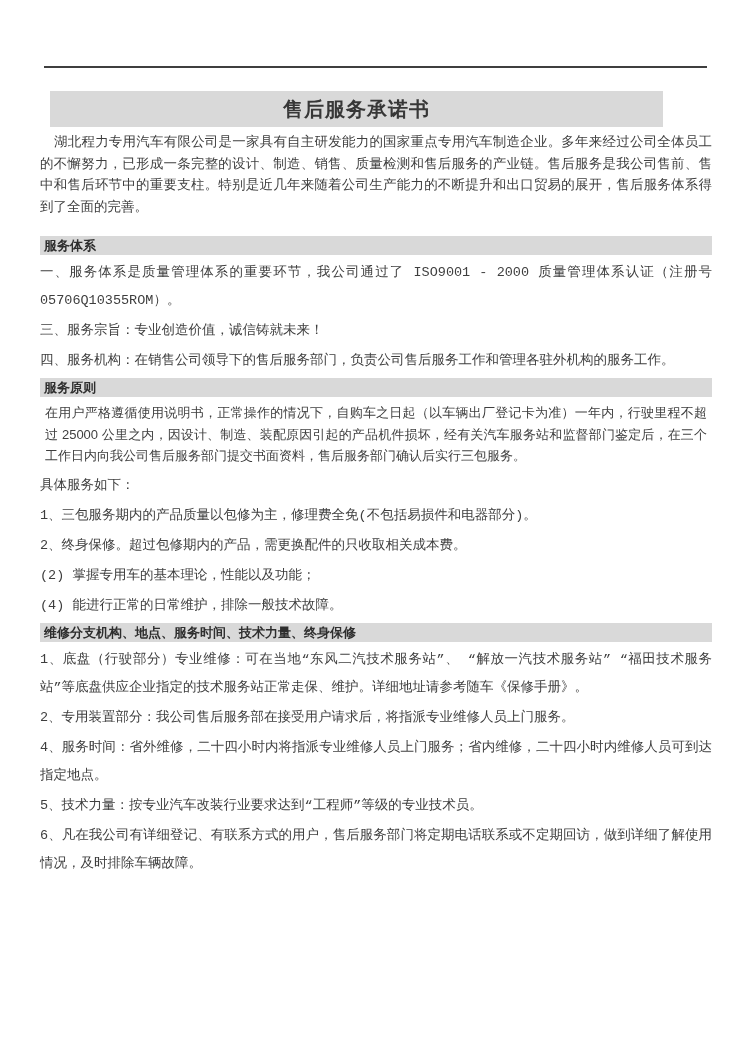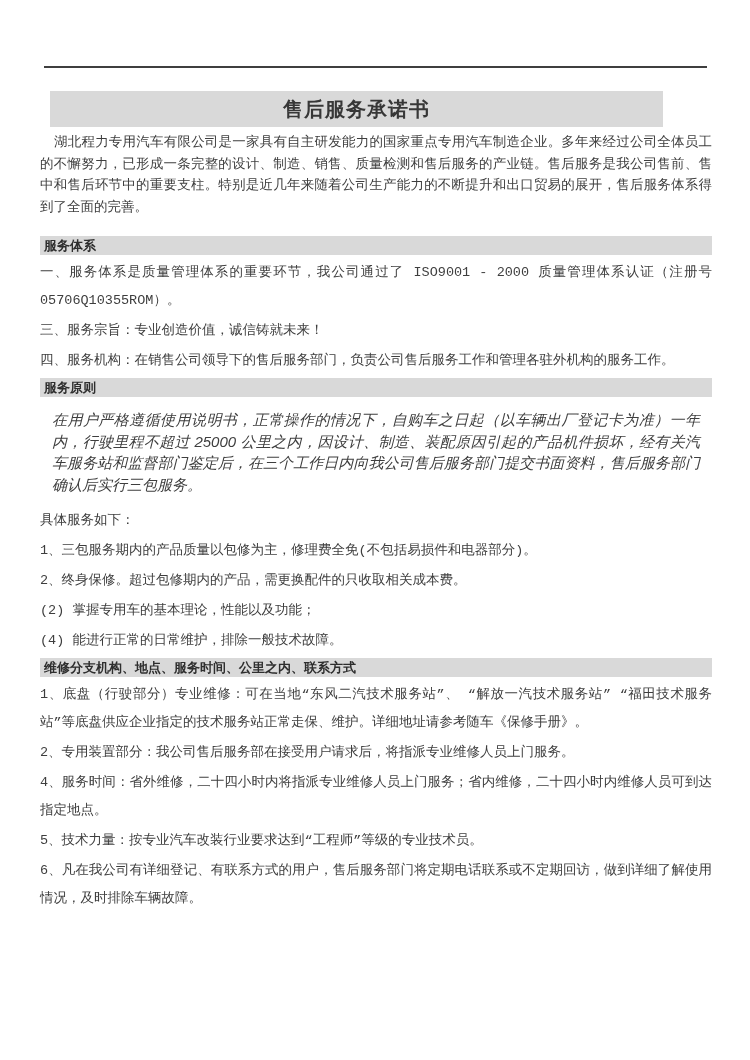--- a/index.html
+++ b/index.html
@@ -53,25 +53,24 @@
   .sec-bar {
     background: #d9d9d9;
     color: #2e2e2e;
     font-size: 13px;
     font-weight: bold;
     line-height: 15px;
     padding: 2px 4px;
     margin: 3px 0 4px 0;
   }
   .para {
-    margin: 12px;
-    font-size: 15px;
+    margin: 5px;
+    font-size: 13px;
     line-height: 21.5px;
     text-align: justify;
-    font-style: italic;
   }
   .item {
     margin: 0 0 2px 0;
     font-size: 13.5px;
     line-height: 28px;
     text-align: justify;
     font-family: Liberation Mono, monospace;
   }
   .gap-above { margin-top: 20px; }
 </style>
@@ -96,21 +95,21 @@
     <p class="item">四、服务机构：在销售公司领导下的售后服务部门，负责公司售后服务工作和管理各驻外机构的服务工作。</p>
 
     <div class="sec-bar">服务原则</div>
     <p class="para">在用户严格遵循使用说明书，正常操作的情况下，自购车之日起（以车辆出厂登记卡为准）一年内，行驶里程不超过 25000 公里之内，因设计、制造、装配原因引起的产品机件损坏，经有关汽车服务站和监督部门鉴定后，在三个工作日内向我公司售后服务部门提交书面资料，售后服务部门确认后实行三包服务。</p>
     <p class="item">具体服务如下：</p>
     <p class="item">1、三包服务期内的产品质量以包修为主，修理费全免(不包括易损件和电器部分)。</p>
     <p class="item">2、终身保修。超过包修期内的产品，需更换配件的只收取相关成本费。</p>
     <p class="item">(2) 掌握专用车的基本理论，性能以及功能；</p>
     <p class="item">(4) 能进行正常的日常维护，排除一般技术故障。</p>
 
-    <div class="sec-bar">维修分支机构、地点、服务时间、公里之内、联系方式</div>
+    <div class="sec-bar">维修分支机构、地点、服务时间、技术力量、终身保修</div>
     <p class="item">1、底盘（行驶部分）专业维修：可在当地“东风二汽技术服务站”、 “解放一汽技术服务站” “福田技术服务站”等底盘供应企业指定的技术服务站正常走保、维护。详细地址请参考随车《保修手册》。</p>
     <p class="item">2、专用装置部分：我公司售后服务部在接受用户请求后，将指派专业维修人员上门服务。</p>
     <p class="item">4、服务时间：省外维修，二十四小时内将指派专业维修人员上门服务；省内维修，二十四小时内维修人员可到达指定地点。</p>
     <p class="item">5、技术力量：按专业汽车改装行业要求达到“工程师”等级的专业技术员。</p>
     <p class="item">6、凡在我公司有详细登记、有联系方式的用户，售后服务部门将定期电话联系或不定期回访，做到详细了解使用情况，及时排除车辆故障。</p>
 
   </div>
 </div>
 
 </body></html>

